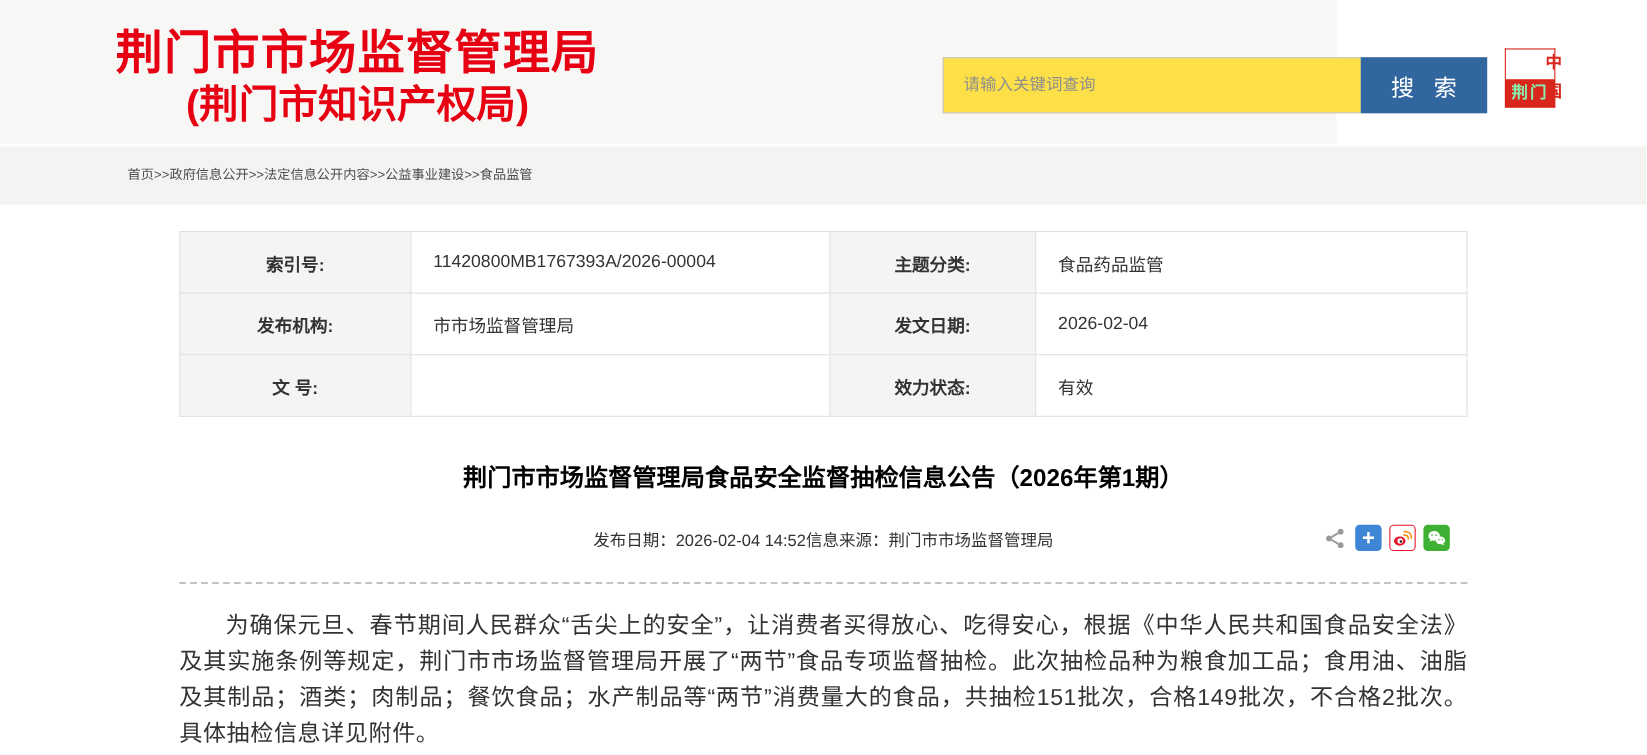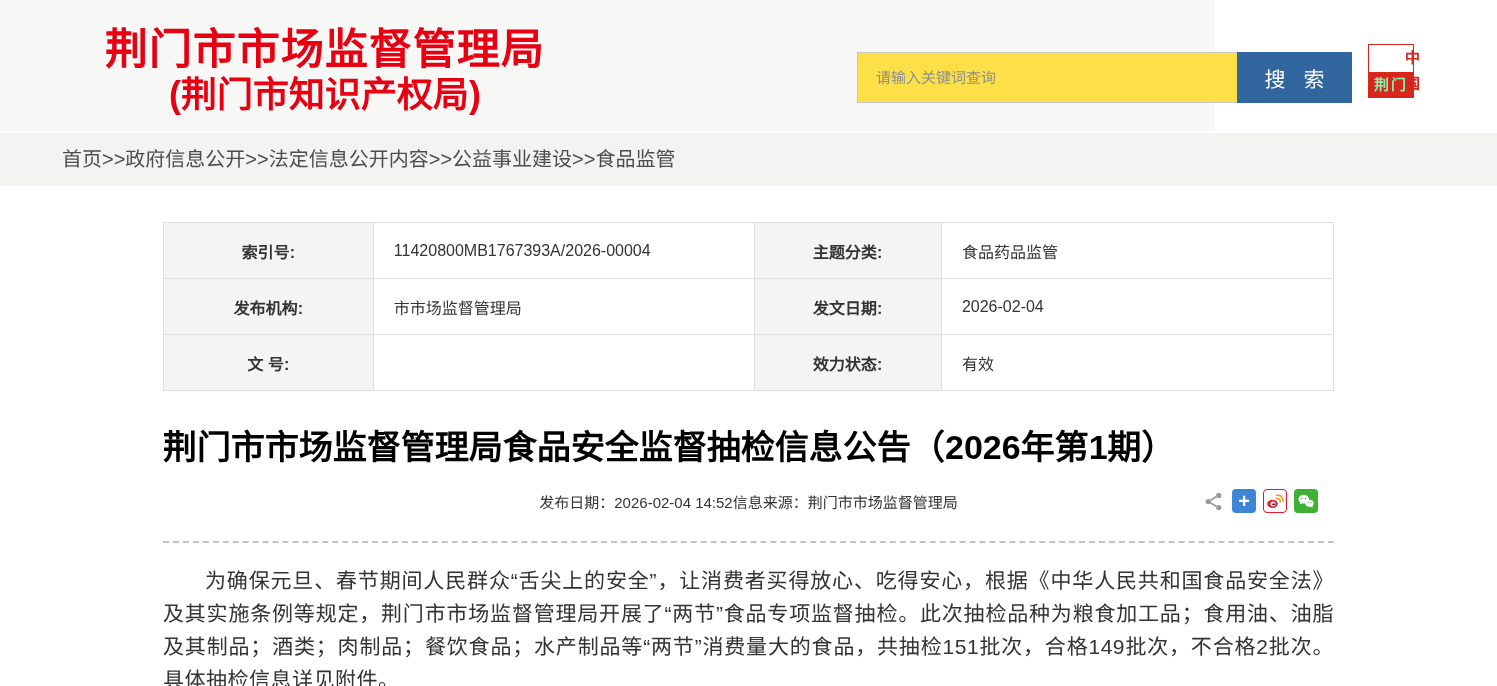--- a/index.html
+++ b/index.html
@@ -15,34 +15,34 @@
   .search-box { position:absolute; left:857px; top:52px; width:380px; height:51px; background:#fde047; border:1px solid #c9c9c9; border-right:none; }
   .search-box input { width:100%; height:100%; border:none; outline:none; padding:0 18px; font-size:15px; color:#555; background:transparent; font-family:inherit; }
   .search-box input::placeholder { color:#8f8f8f; }
   .search-btn { position:absolute; left:1237px; top:52px; width:115px; height:51px; background:#31669e; color:#ffffff; border:none; font-size:21px; letter-spacing:6px; cursor:pointer; font-family:inherit; padding-left:6px; }
   .seal { position:absolute; left:1368px; top:44px; width:46px; cursor:pointer; }
   .seal-top { border:1px solid #d9261c; border-bottom:none; color:#d9261c; font-size:15px; font-weight:bold; text-align:left; line-height:26px; height:28px; letter-spacing:2px;padding-left:36px; }
   .seal-bottom { background:#d9261c; color:#86efac; font-size:15px; font-weight:bold; text-align:center; line-height:26px; height:26px; letter-spacing:2px; }
 
   
   .breadcrumb-bar { position:absolute; top:133px; left:0; width:1497px; height:53px; background:#f3f3f2; }
-  .breadcrumb { padding-left:62px; line-height:53px; font-size:20px; color:#4d4d4d; }
+  .breadcrumb { padding-left:116px; line-height:53px; font-size:12px; color:#4d4d4d; }
   .breadcrumb a { color:#4d4d4d; text-decoration:none; cursor:pointer; }
   .crumb-sep { color:#4d4d4d; }
 
   
   .content { position:absolute; top:186px; left:163px; width:1171px; }
 
-  table.info-table { border-collapse:collapse; margin-top:36px; width:1171px; table-layout:fixed;padding-left:28px; }
+  table.info-table { border-collapse:collapse; margin-top:24px; width:1171px; table-layout:fixed;padding-left:28px; }
   .info-table td { border:1px solid #e0e0e0; height:56px; font-size:16px; color:#333; background:#fff; vertical-align:middle; }
   .info-table td.lbl { background:#f4f4f4; font-weight:bold; text-align:center; }
   .info-table td.val { text-align:left; padding-left:20px; }
   .c1 { width:205px; } .c2 { width:372px; } .c3 { width:183px; } .c4 { width:383px; }
 
-  .article-title { margin-top:34px; font-size:34px; line-height:44px; font-weight:bold; color:#000; }
+  .article-title { margin-top:34px; text-align:center; font-size:22px; line-height:44px; font-weight:bold; color:#000; }
 
   .meta-row { position:relative; margin-top:18px; height:28px; display:flex; justify-content:center; align-items:center; font-size:15px; color:#333; }
   .share-group { position:absolute; right:16px; top:0; height:28px; display:flex; align-items:center; gap:7px; }
   .icon-btn { width:24px; height:24px; display:flex; align-items:center; justify-content:center; cursor:pointer; }
   .icon-share svg { width:21px; height:21px; }
   .icon-plus { background:#3f85d6; border-radius:4px; color:#fff; font-size:20px; font-weight:bold; line-height:1; }
   .icon-weibo { background:#fff; border:1px solid #e6162d; border-radius:4px; }
   .icon-wechat { background:#3eb134; border-radius:4px; }
 
   .divider { margin-top:26px; border-top:2px dashed #c3c3c3; height:0; }

